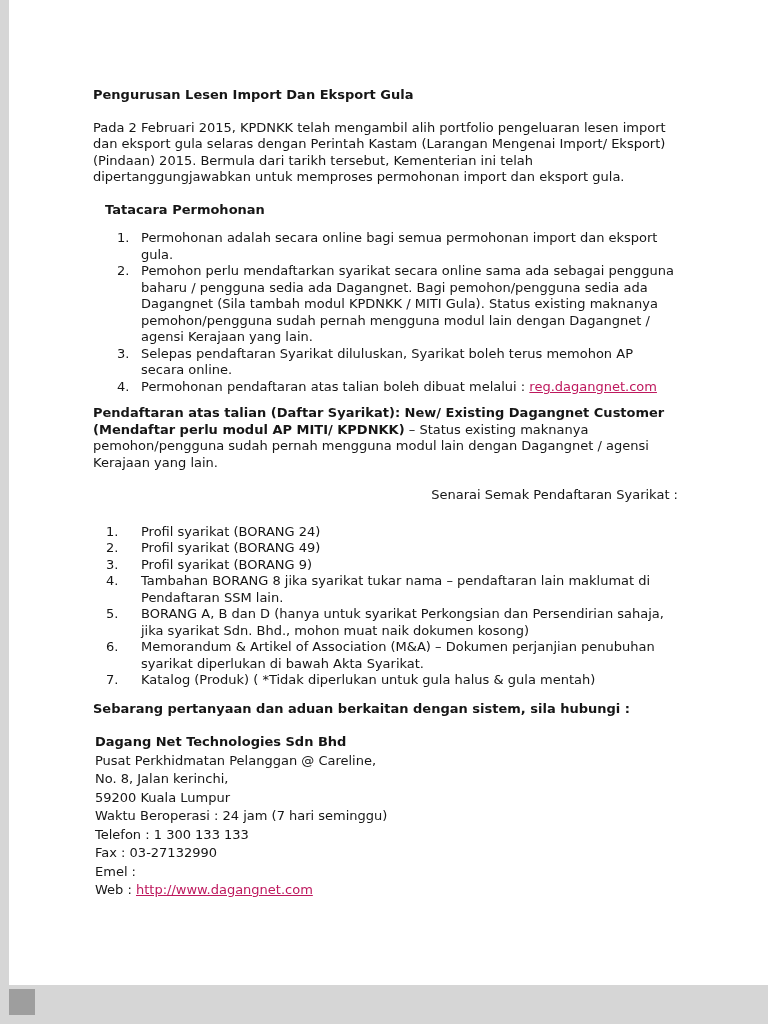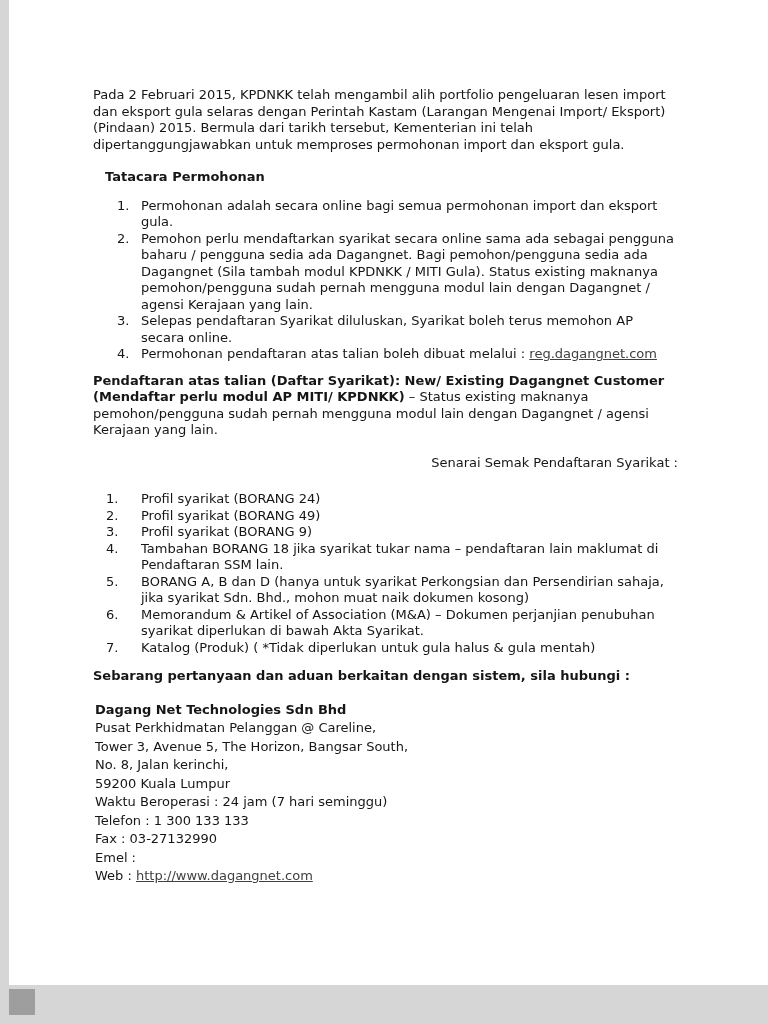--- a/index.html
+++ b/index.html
@@ -32,21 +32,21 @@
     padding: 87px 90px 0 84px;
     font-size: 13px;
     line-height: 16.5px;
   }
   .h-bold { font-weight: bold; font-size: 13px; margin: 0; }
   .doc-title { margin: 0 0 16px 0; }
   .para { margin: 0 0 16px 0; }
   .para-tight { margin: 12px; }
   .b { font-weight: bold; }
   a, .link {
-    color: #404040;
+    color: #be185d;
     text-decoration: underline;
     cursor: pointer;
   }
   .num-list { margin: 0 0 10px 0; padding-left: 24px; }
   .num-list .row { display: flex; }
   .num-list .mk { flex: 0 0 24px; }
   .num-list .tx { flex: 1; }
   .check-list { margin: 0 0 12px 0; padding-left: 13px; }
   .check-list .row { display: flex; }
   .check-list .mk { flex: 0 0 35px; }
@@ -56,20 +56,21 @@
   .contact-block p { margin: 2px; }
   .company-name { font-weight: bold; }
 </style>
 </head>
 <body>
 
 <div class="viewport">
   <div class="page">
     <div class="content">
 
+      <p class="h-bold doc-title">Pengurusan Lesen Import Dan Eksport Gula</p>
 
       <p class="para">Pada 2 Februari 2015, KPDNKK telah mengambil alih portfolio pengeluaran lesen import dan eksport gula selaras dengan Perintah Kastam (Larangan Mengenai Import/ Eksport) (Pindaan) 2015. Bermula dari tarikh tersebut, Kementerian ini telah dipertanggungjawabkan untuk memproses permohonan import dan eksport gula.</p>
 
       <p class="h-bold para-tight">Tatacara Permohonan</p>
 
       <div class="num-list">
         <div class="row">
           <span class="mk">1.</span>
           <span class="tx">Permohonan adalah secara online bagi semua permohonan import dan eksport gula.</span>
         </div>
@@ -99,42 +100,41 @@
         <div class="row">
           <span class="mk">2.</span>
           <span class="tx">Profil syarikat (BORANG 49)</span>
         </div>
         <div class="row">
           <span class="mk">3.</span>
           <span class="tx">Profil syarikat (BORANG 9)</span>
         </div>
         <div class="row">
           <span class="mk">4.</span>
-          <span class="tx">Tambahan BORANG 18 jika syarikat tukar nama – pendaftaran lain maklumat di Pendaftaran SSM lain.</span>
+          <span class="tx">Tambahan BORANG 8 jika syarikat tukar nama – pendaftaran lain maklumat di Pendaftaran SSM lain.</span>
         </div>
         <div class="row">
           <span class="mk">5.</span>
           <span class="tx">BORANG A, B dan D (hanya untuk syarikat Perkongsian dan Persendirian sahaja, jika syarikat Sdn. Bhd., mohon muat naik dokumen kosong)</span>
         </div>
         <div class="row">
           <span class="mk">6.</span>
           <span class="tx">Memorandum &amp; Artikel of Association (M&amp;A) – Dokumen perjanjian penubuhan syarikat diperlukan di bawah Akta Syarikat.</span>
         </div>
         <div class="row">
           <span class="mk">7.</span>
           <span class="tx">Katalog (Produk) ( *Tidak diperlukan untuk gula halus &amp; gula mentah)</span>
         </div>
       </div>
 
       <p class="para mb17">Sebarang pertanyaan dan aduan berkaitan dengan sistem, sila hubungi :</p>
 
       <div class="contact-block">
         <p class="company-name">Dagang Net Technologies Sdn Bhd</p>
         <p>Pusat Perkhidmatan Pelanggan @ Careline,</p>
-        <p>Tower 3, Avenue 5, The Horizon, Bangsar South,</p>
         <p>No. 8, Jalan kerinchi,</p>
         <p>59200 Kuala Lumpur</p>
         <p>Waktu Beroperasi : 24 jam (7 hari seminggu)</p>
         <p>Telefon : 1 300 133 133</p>
         <p>Fax : 03-27132990</p>
         <p>Emel :</p>
         <p><span>Web : </span><a href="#">http://www.dagangnet.com</a></p>
       </div>
 
     </div>

